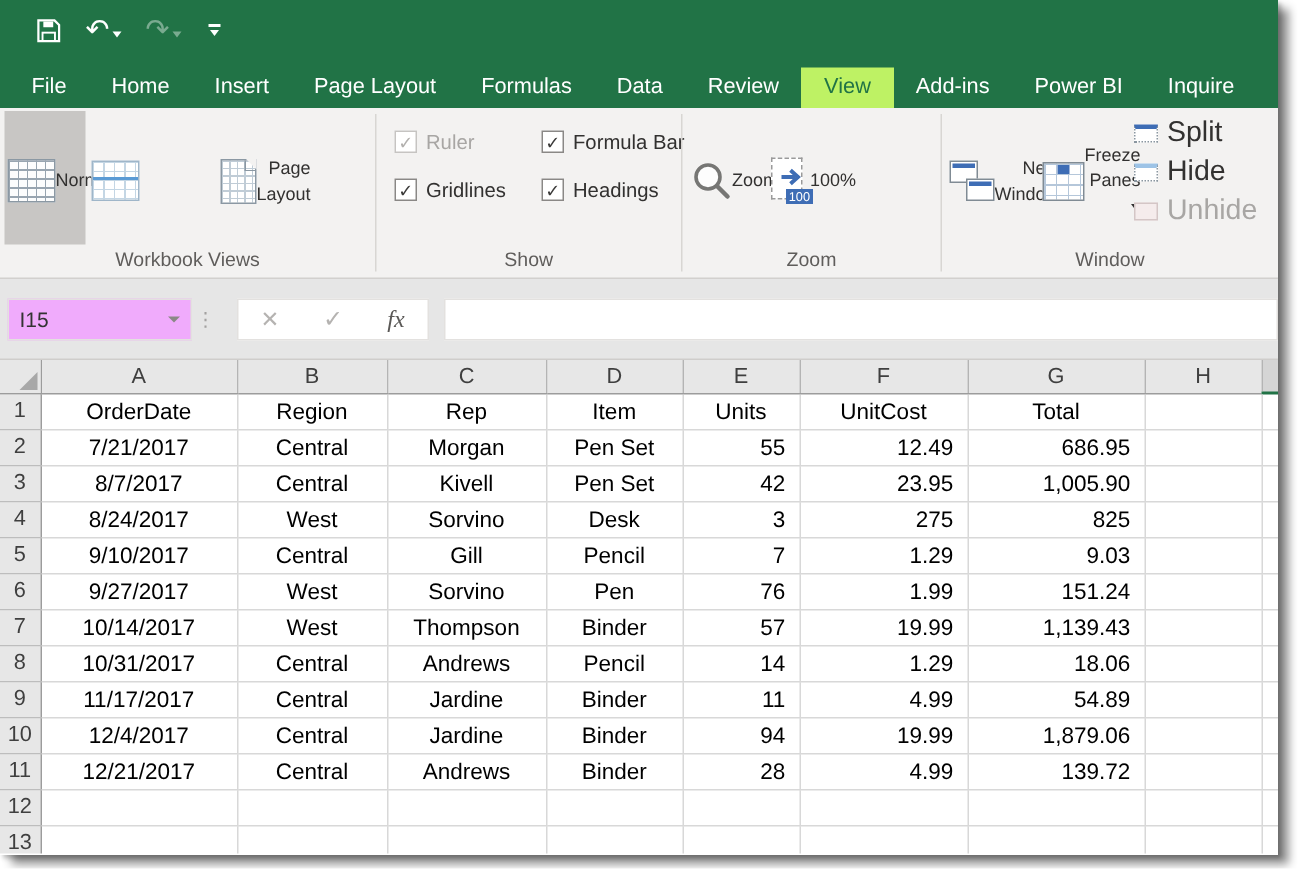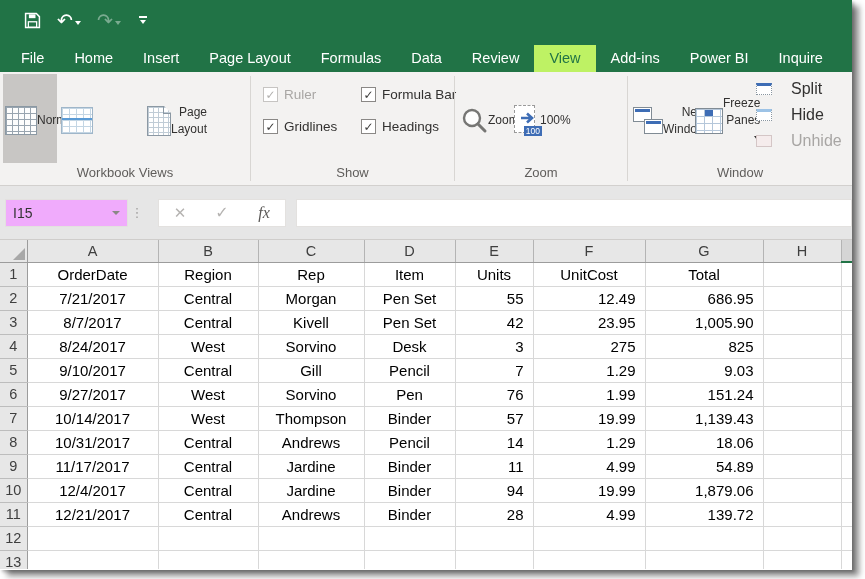--- a/index.html
+++ b/index.html
@@ -82,21 +82,21 @@
   .ic-newwin .w::before{content:"";display:block;height:3px;background:#3e6db5;margin:1px;}
   .ic-newwin .w1{left:0;top:1px;}
   .ic-newwin .w2{right:0;bottom:1px;}
   .ic-arrange{width:25px;height:24px;border:1px solid #808b94;background:#fff;
     background-image:linear-gradient(#3e6db5 0 5px,transparent 5px 11px,#3e6db5 11px 16px,transparent 16px);}
   .ic-freeze{width:26px;height:24px;position:relative;background:#fff;border:1px solid #808b94;
     background-image:repeating-linear-gradient(to right,#b5c7da 0 1px,transparent 1px 8px),
                      repeating-linear-gradient(to bottom,#b5c7da 0 1px,transparent 1px 7px);}
   .ic-freeze .cell{position:absolute;left:9px;top:1px;width:8px;height:6px;background:#3e6db5;}
   .smallstack{display:flex;flex-direction:column;gap:6px;padding:5px 0 0 4px;}
-  .sbtn{display:flex;align-items:center;gap:19px;font-size:16px;color:#323130;height:20px;white-space:nowrap;}
+  .sbtn{display:flex;align-items:center;gap:6px;font-size:19px;color:#323130;height:20px;white-space:nowrap;}
   .sbtn.disabled{color:#a8a6a4;}
   .ic-split{width:16px;height:12px;box-sizing:border-box;border:1px dotted #8a96a0;border-top:3px solid #3e6db5;background:#fff;}
   .ic-hide{width:16px;height:12px;box-sizing:border-box;border:1px dotted #8a96a0;border-top:3px solid #9dc3e6;background:#fff;}
   .ic-unhide{width:16px;height:12px;box-sizing:border-box;border:1px solid #d4c6c6;background:#f5ecec;}
   .fp-caret{width:0;height:0;border-left:3.5px solid transparent;border-right:3.5px solid transparent;border-top:4px solid #323130;display:inline-block;margin-left:3px;vertical-align:middle;}
 
   
   .fbar{height:54px;background:#e6e6e6;border-bottom:1px solid #cfcdcb;display:flex;align-items:center;padding-left:5px;box-sizing:border-box;}
   .namebox{width:123px;height:28px;box-sizing:border-box;background:#f0abfc;border:1px solid #e3e1df;display:flex;align-items:center;padding:0 7px;font-size:14px;color:#333;}
   .namebox .nbcaret{margin-left:auto;width:0;height:0;border-left:4px solid transparent;border-right:4px solid transparent;border-top:4.5px solid #8a8886;}

